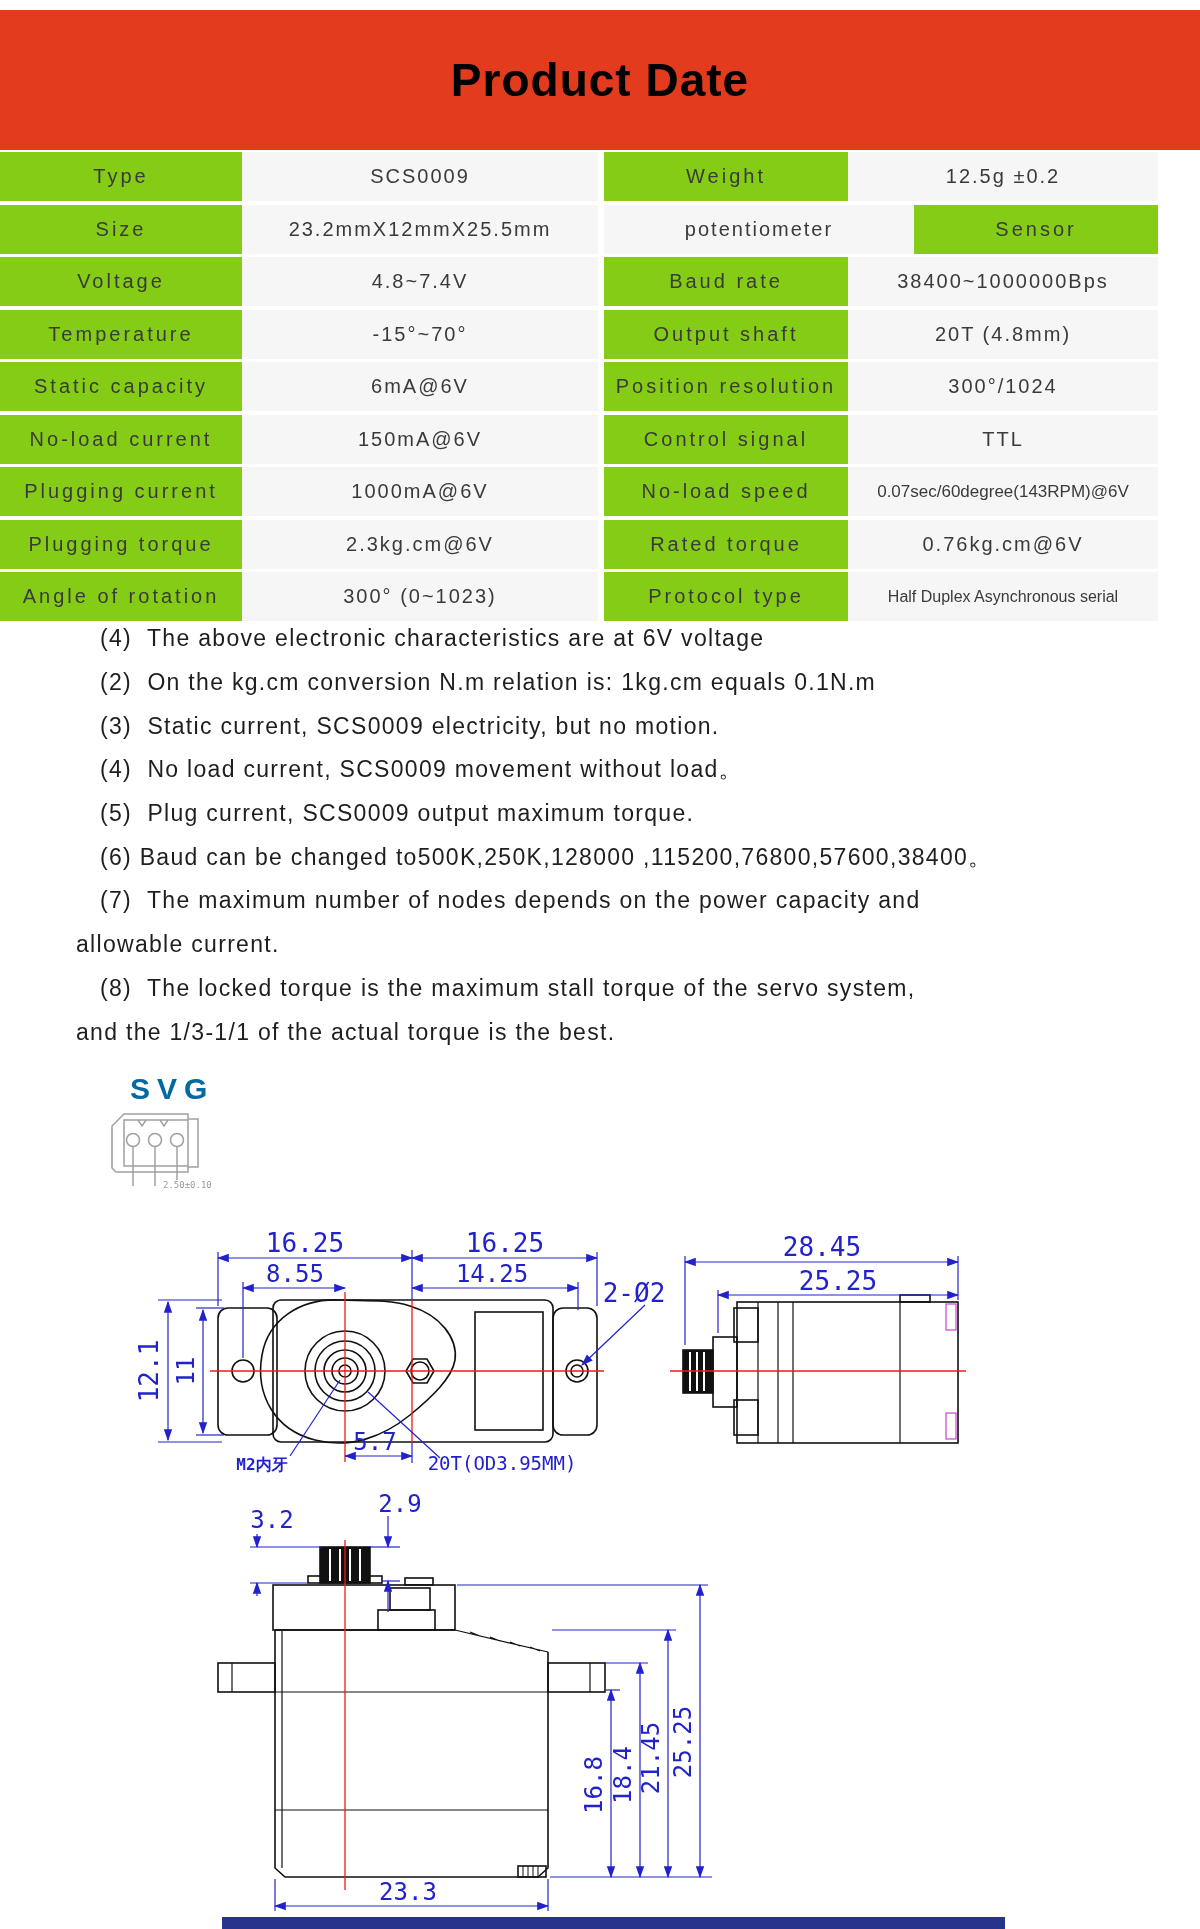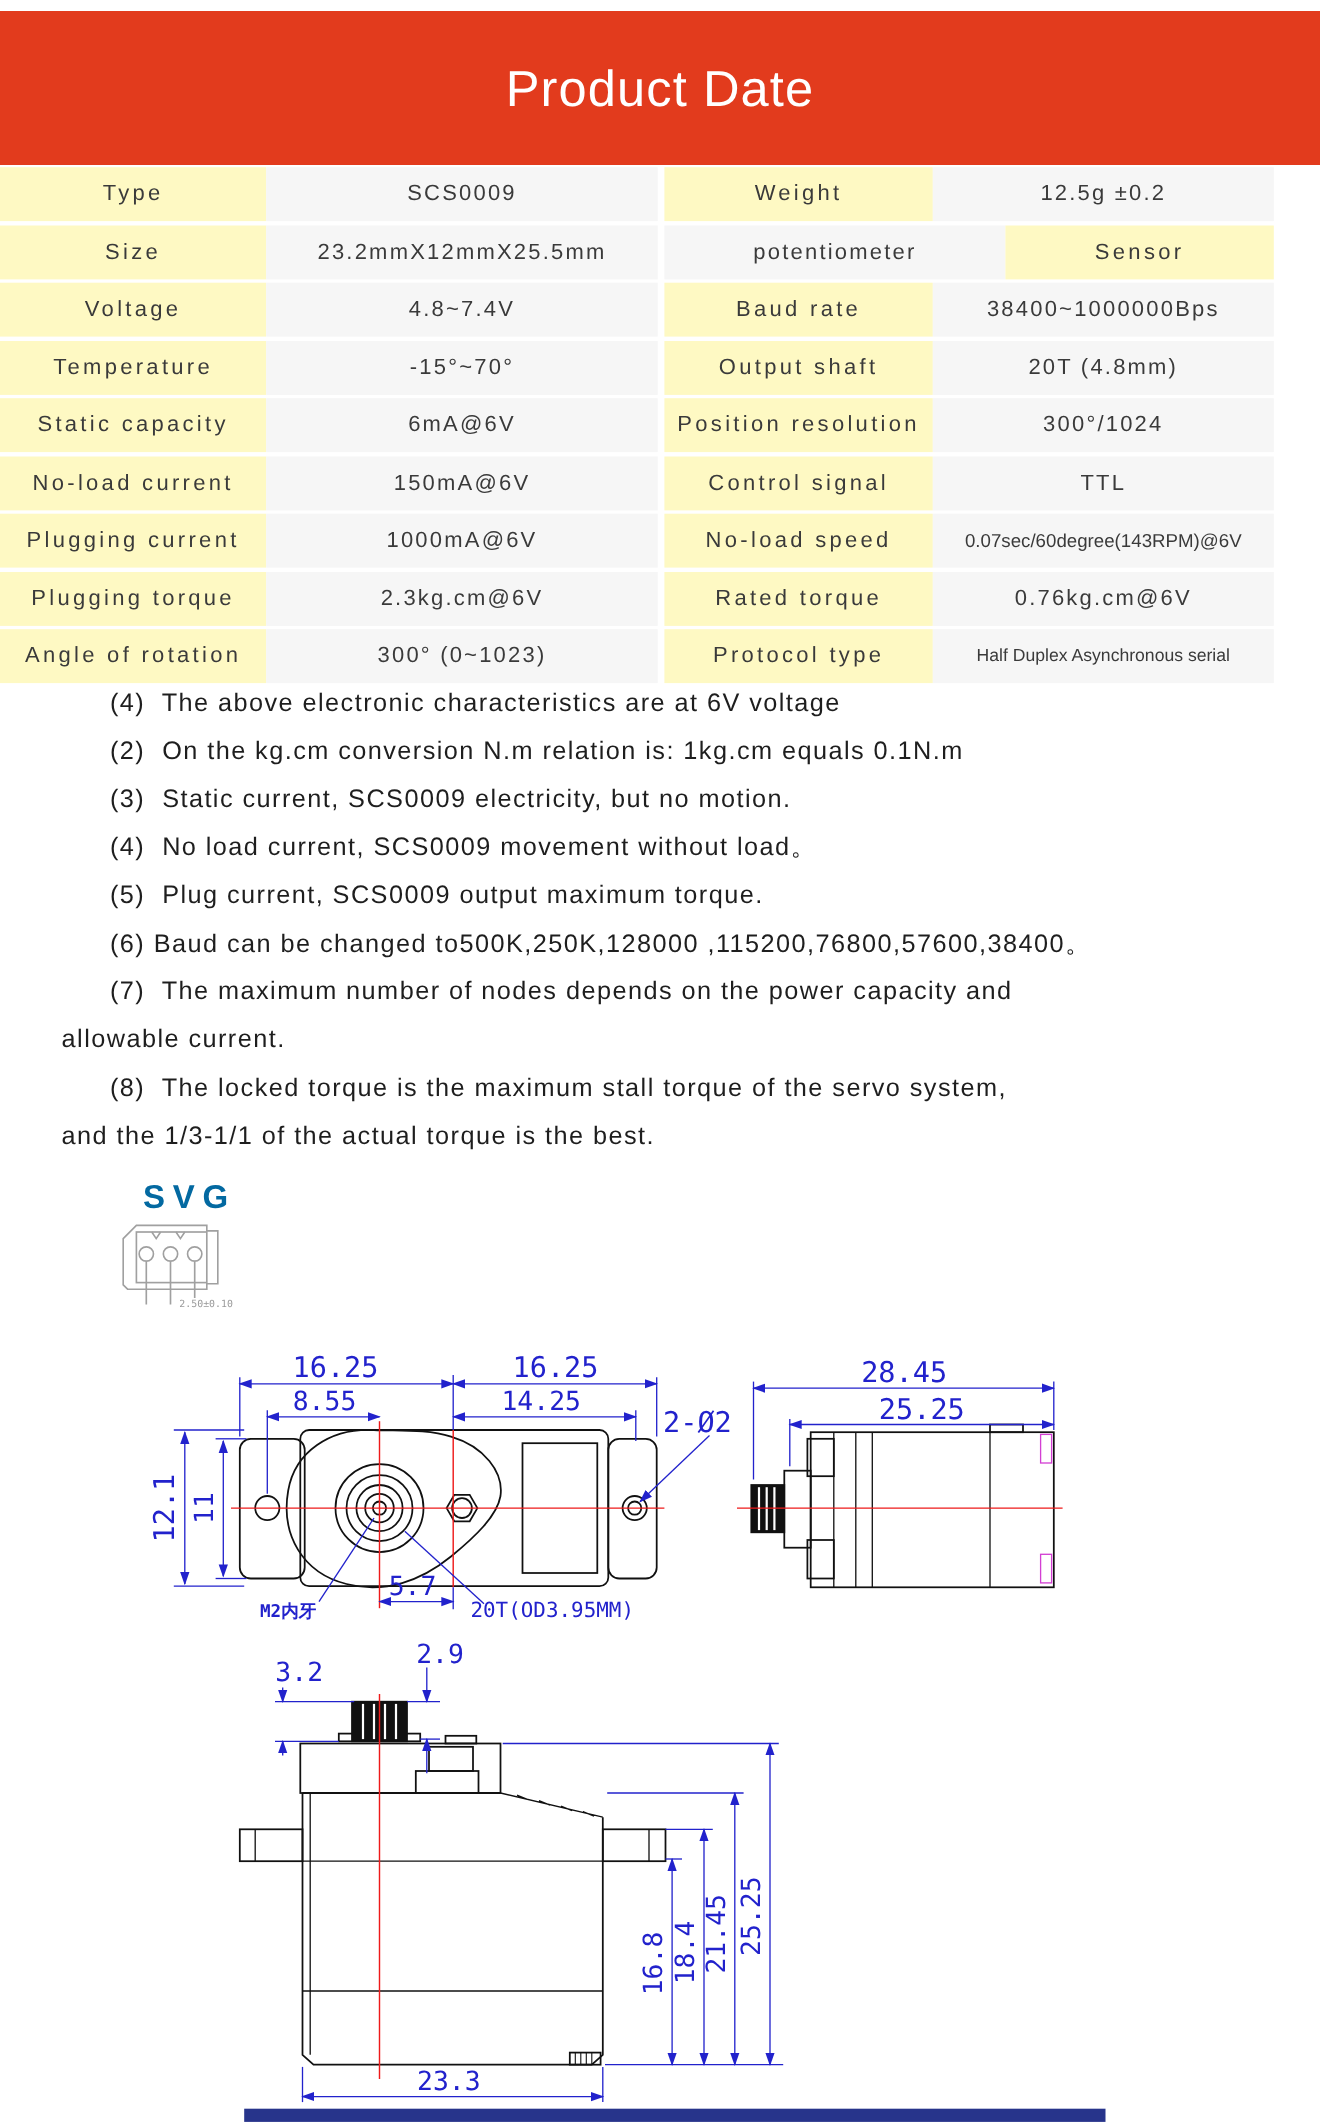--- a/index.html
+++ b/index.html
@@ -1,39 +1,39 @@
 <!DOCTYPE html>
 <html><head>
 <meta charset="utf-8">
 <style>
   html,body{margin:0;padding:0;background:#ffffff;}
   .page{position:relative;width:1200px;height:1929px;background:#ffffff;overflow:hidden;
         font-family:"Liberation Sans",sans-serif;}
   
   .banner{position:absolute;left:0;top:10px;width:1200px;height:140px;background:#e23b1d;
           display:flex;align-items:center;justify-content:center;}
-  .banner h1{margin:12px;color:#ffffff;font-size:46px;font-weight:normal;letter-spacing:1px;}
+  .banner h1{margin:12px;color:#000000;font-size:46px;font-weight:bold;letter-spacing:1px;}
   
   .spec{position:absolute;left:0;top:152px;width:1200px;}
   .srow{display:flex;height:49px;margin-bottom:3.5px;}
   .cell{display:flex;align-items:center;justify-content:center;color:#3a3a3a;font-size:20px;}
-  .lbl{background:#fef9c3;letter-spacing:3px;}
+  .lbl{background:#84cc16;letter-spacing:3px;}
   .val{background:#f6f6f6;letter-spacing:2px;}
   .c1{width:242px;}
   .c2{width:356px;}
   .gap{width:6px;background:#ffffff;}
   .c3{width:244px;}
   .c4{width:310px;}
   .small .c4{font-size:17px;letter-spacing:0;}
   .xsmall .c4{font-size:16px;letter-spacing:0;}
   
   .notes{position:absolute;left:0;top:617px;width:1200px;}
   .note{height:43.7px;display:flex;align-items:center;padding-left:100px;
         font-size:23px;letter-spacing:1.3px;color:#1e1e1e;white-space:pre;}
-  .note.cont{padding-left:56px;}
+  .note.cont{padding-left:76px;}
   
   .logo{position:absolute;left:130px;top:1072px;color:#0369a1;font-size:30px;font-weight:bold;
         letter-spacing:7px;}
   .connector{position:absolute;left:108px;top:1110px;}
   
   .drawings{position:absolute;left:0;top:1230px;}
   .footerbar{position:absolute;left:222px;top:1917px;width:783px;height:12px;background:#27348b;}
   svg text{font-family:"DejaVu Sans Mono",monospace;}
 </style>
 </head>

